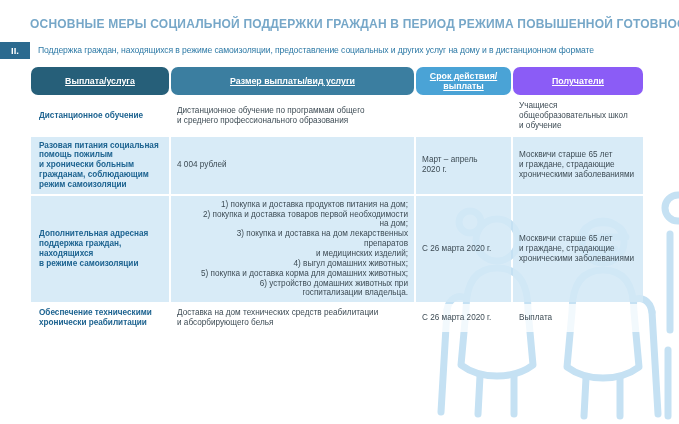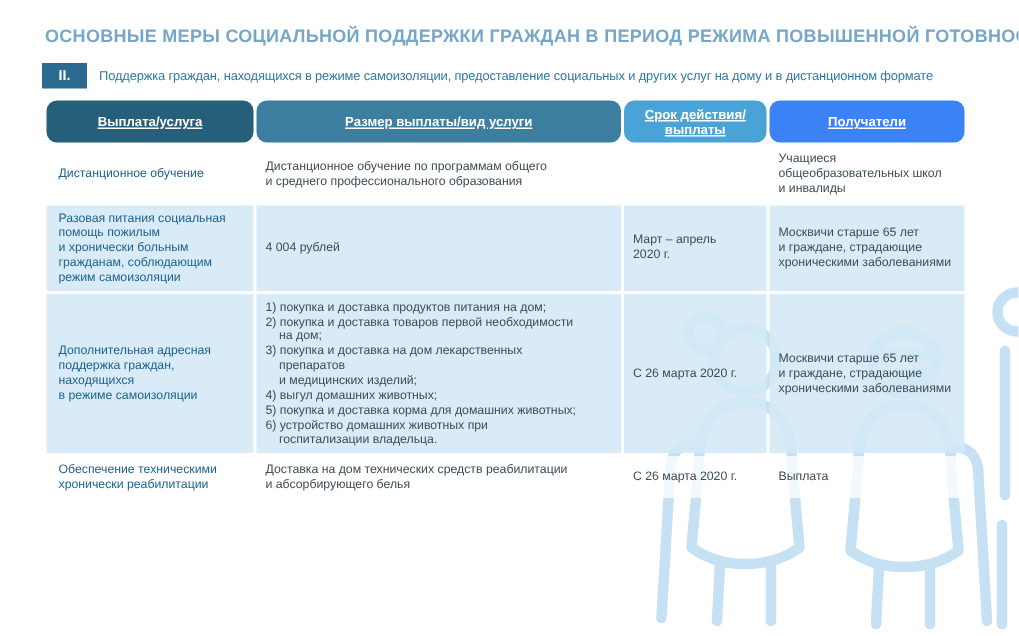--- a/index.html
+++ b/index.html
@@ -12,21 +12,21 @@
   .bg-illustration{
     position:absolute;left:0;top:0;width:679px;height:424px;z-index:0;
   }
   .slide-title{
     position:absolute;left:30px;top:17px;width:618px;z-index:2;
     text-align:center;font-weight:bold;font-size:12px;letter-spacing:.2px;
     color:#76a7c8;white-space:nowrap;
   }
   .section-bar{
     position:absolute;left:0;top:41px;width:650px;height:18px;z-index:2;
-    display:flex;align-items:center;justify-content:center;
+    display:flex;align-items:center;
   }
   .section-badge{
     width:30px;height:17px;background:#2b6a8f;color:#ffffff;
     font-weight:bold;font-size:9.5px;display:flex;align-items:center;justify-content:center;
     flex:0 0 30px;
   }
   .section-text{
     margin-left:8px;font-weight:normal;font-size:8.6px;letter-spacing:-.1px;
     color:#2e7aa6;white-space:nowrap;
   }
@@ -36,24 +36,24 @@
   }
   col.c0{width:138px}col.c1{width:243px}col.c2{width:95px}col.c3{width:130px}
   th{
     height:24px;color:#ffffff;font-weight:bold;font-size:8.8px;line-height:1.15;
     text-align:center;vertical-align:middle;border-radius:7px;padding:2px 4px;text-decoration:underline;
   }
   td{
     vertical-align:middle;font-size:8.2px;line-height:1.2;color:#3e4c55;
     padding:4px 6px;white-space:pre-line;
   }
-  td.cell-service{font-weight:normal;color:#1d6390;padding-left:8px;margin-left:10px;}
+  td.cell-service{font-weight:bold;color:#1d6390;padding-left:8px;margin-left:10px;}
   tr.row-white td{background:rgba(255,255,255,0.78);}
   tr.row-blue td{background:rgba(211,232,246,0.88);}
-  td .li{padding-left:9px;text-indent:-9px;white-space:pre-line;}
+  td .li{padding-left:9px;text-indent:-9px;white-space:pre-line;text-align:right;}
 </style>
 </head>
 <body>
 
 <svg class="bg-illustration" viewBox="0 0 679 424">
   <g fill="none" stroke="#c5e1f3" stroke-width="7" stroke-linecap="round" stroke-linejoin="round">
 
     <circle cx="470" cy="222" r="11"></circle>
     <circle cx="497" cy="240" r="21"></circle>
     <path d="M466 310 C466 280 478 268 497 268 C516 268 528 280 528 310 L533 365 C521 374 509 376 497 376 C485 376 473 374 461 365 Z"></path>
@@ -92,32 +92,32 @@
       <col class="c1">
       <col class="c2">
       <col class="c3">
     </colgroup>
   <thead>
     <tr>
       <th style="background: rgb(38, 95, 121);">Выплата/услуга</th>
       <th style="background: rgb(59, 126, 160);">Размер выплаты/вид услуги</th>
       <th style="background: rgb(74, 163, 214);">Срок
 действия/выплаты</th>
-      <th style="background: #3b82f6;">Получатели</th>
+      <th style="background: #8b5cf6;">Получатели</th>
     </tr>
   </thead>
   <tbody>
       <tr class="row-white">
         <td class="cell-service">Дистанционное обучение</td>
         <td class="cell-details">Дистанционное обучение по программам общего
 и среднего профессионального образования</td>
         <td class="cell-period"></td>
         <td class="cell-recipients">Учащиеся
 общеобразовательных школ
-и инвалиды</td>
+и обучение</td>
       </tr>
       <tr class="row-blue">
         <td class="cell-service">Разовая питания социальная
 помощь пожилым
 и хронически больным
 гражданам, соблюдающим
 режим самоизоляции</td>
         <td class="cell-details">4 004 рублей</td>
         <td class="cell-period">Март – апрель
 2020 г.</td>

